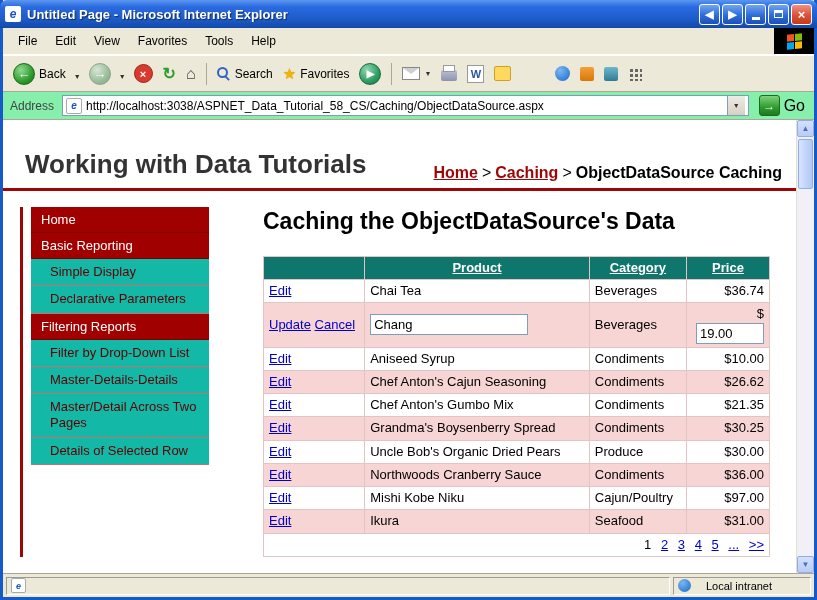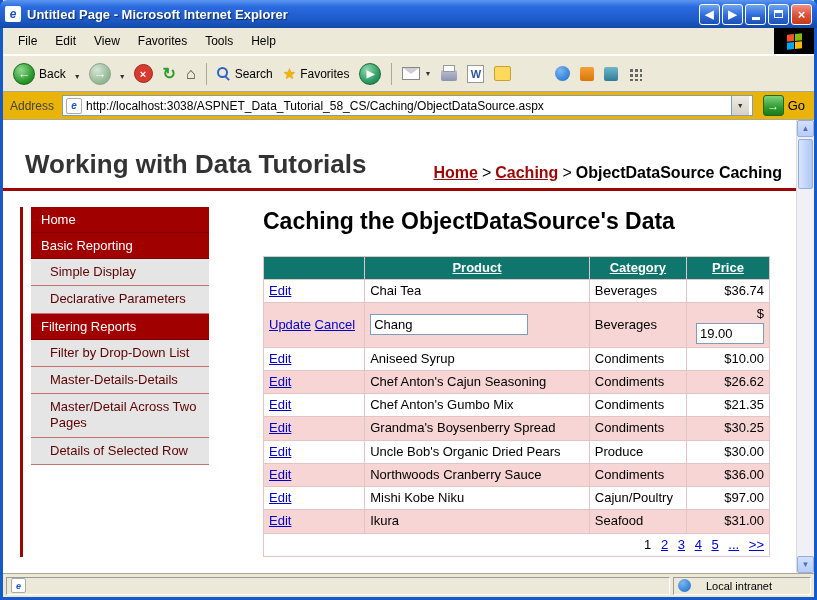--- a/index.html
+++ b/index.html
@@ -61,50 +61,50 @@
     display:flex;align-items:center;justify-content:center;}
   .discuss{width:15px;height:13px;background:#FFD95E;border:1px solid #C9A227;border-radius:2px;display:inline-block;}
   .cluster{display:flex;gap:2px;margin-left:34px;}
   .globe{width:15px;height:15px;border-radius:50%;background:radial-gradient(circle at 35% 30%,#7FB5EE,#3C89DD 60%,#2A66B0);display:inline-block;}
   .sq{width:14px;height:14px;border-radius:2px;display:inline-block;}
   .sq.orange{background:linear-gradient(#F3A03C,#D97706);}
   .sq.teal{background:linear-gradient(#6FB7C9,#2E7D96);}
   .dots{width:14px;height:14px;display:inline-block;background-image:radial-gradient(#666 1.5px,transparent 1.6px);background-size:5px 5px;background-position:1px 1px;}
 
   
-  .addressbar{height:27px;flex:0 0 27px;display:flex;align-items:center;background:#eab308;
+  .addressbar{height:27px;flex:0 0 27px;display:flex;align-items:center;background:#86efac;
     border-bottom:1px solid #ACA899;padding:0 4px;gap:5px;}
   .address-label{font-size:12px;color:#444;padding:0 3px;}
   .address-input{flex:1;height:21px;background:#fff;border:1px solid #7F9DB9;display:flex;align-items:center;
     font-size:12px;padding:0 3px;gap:4px;box-sizing:border-box;}
   .addr-page-icon{width:14px;height:14px;background:#fff;border:1px solid #AAA;border-radius:2px;color:#1B53C2;
     font-weight:bold;font-size:10px;font-style:italic;display:flex;align-items:center;justify-content:center;flex:0 0 14px;}
   .addr-url{flex:1;white-space:nowrap;overflow:hidden;color:#000;}
   .addr-drop{width:17px;height:19px;background:linear-gradient(#ECEBE5,#D8D0C4);border-left:1px solid #7F9DB9;
     display:flex;align-items:center;justify-content:center;}
   .go-btn{display:flex;align-items:center;gap:4px;padding:0 5px;}
   .go-icon{width:19px;height:19px;border-radius:3px;background:linear-gradient(180deg,#7FD27F,#2E9C2E 60%,#1B7A1B);
     color:#fff;display:flex;align-items:center;justify-content:center;font-weight:bold;font-size:12px;border:1px solid #1B6B1B;}
-  .go-label{font-size:13px;}
+  .go-label{font-size:16px;}
 
   
   .content{flex:1;display:flex;background:#fff;overflow:hidden;}
   .content-main{flex:1;overflow:hidden;}
   .page-header{display:flex;justify-content:space-between;align-items:flex-start;padding:30px 14px 6px 22px;}
   .page-title{font-size:26px;font-weight:bold;color:#333;line-height:1.1;}
   .breadcrumb{font-size:16px;padding-top:14px;white-space:nowrap;}
   .crumb-link{color:#9E0606;font-weight:bold;text-decoration:underline;}
   .crumb-sep{color:#000;margin:0 4px;}
   .crumb-current{color:#000;font-weight:bold;}
   .header-rule{height:3px;background:#9E0606;}
   .layout{display:flex;padding-top:16px;}
   .side-rule{width:3px;background:#9E0606;margin-left:17px;}
   .sidebar{width:178px;margin-left:8px;font-size:13px;flex:0 0 178px;}
   .nav-header{background:#A00000;color:#fff;padding:5px 6px 5px 10px;border-bottom:1px solid #7A0000;}
-  .nav-item{background:#e5e5e5;color:#5C0000;padding:5px 6px 5px 19px;border-bottom:1px solid #C96F6F;line-height:1.25;}
+  .nav-item{background:#14b8a6;color:#5C0000;padding:5px 6px 5px 19px;border-bottom:1px solid #C96F6F;line-height:1.25;}
   .main{flex:1;margin-left:54px;margin-right:26px;}
   .content-title{font-size:23px;font-weight:bold;color:#000;margin:0 0 20px 0;max-width:470px;line-height:1.25;}
 
   
   table.grid{border-collapse:collapse;width:100%;font-size:13px;table-layout:fixed;}
   .grid th,.grid td{border:1px solid #E3C4C4;padding:3px 5px;line-height:1.25;overflow:hidden;}
   .grid th{background:#0f766e;color:#fff;text-align:center;font-weight:bold;}
   .head-link{color:#fff;font-weight:bold;text-decoration:underline;}
   .row-alt td{background:#F8D5D5;}
   .link{color:#0000CC;text-decoration:underline;}

